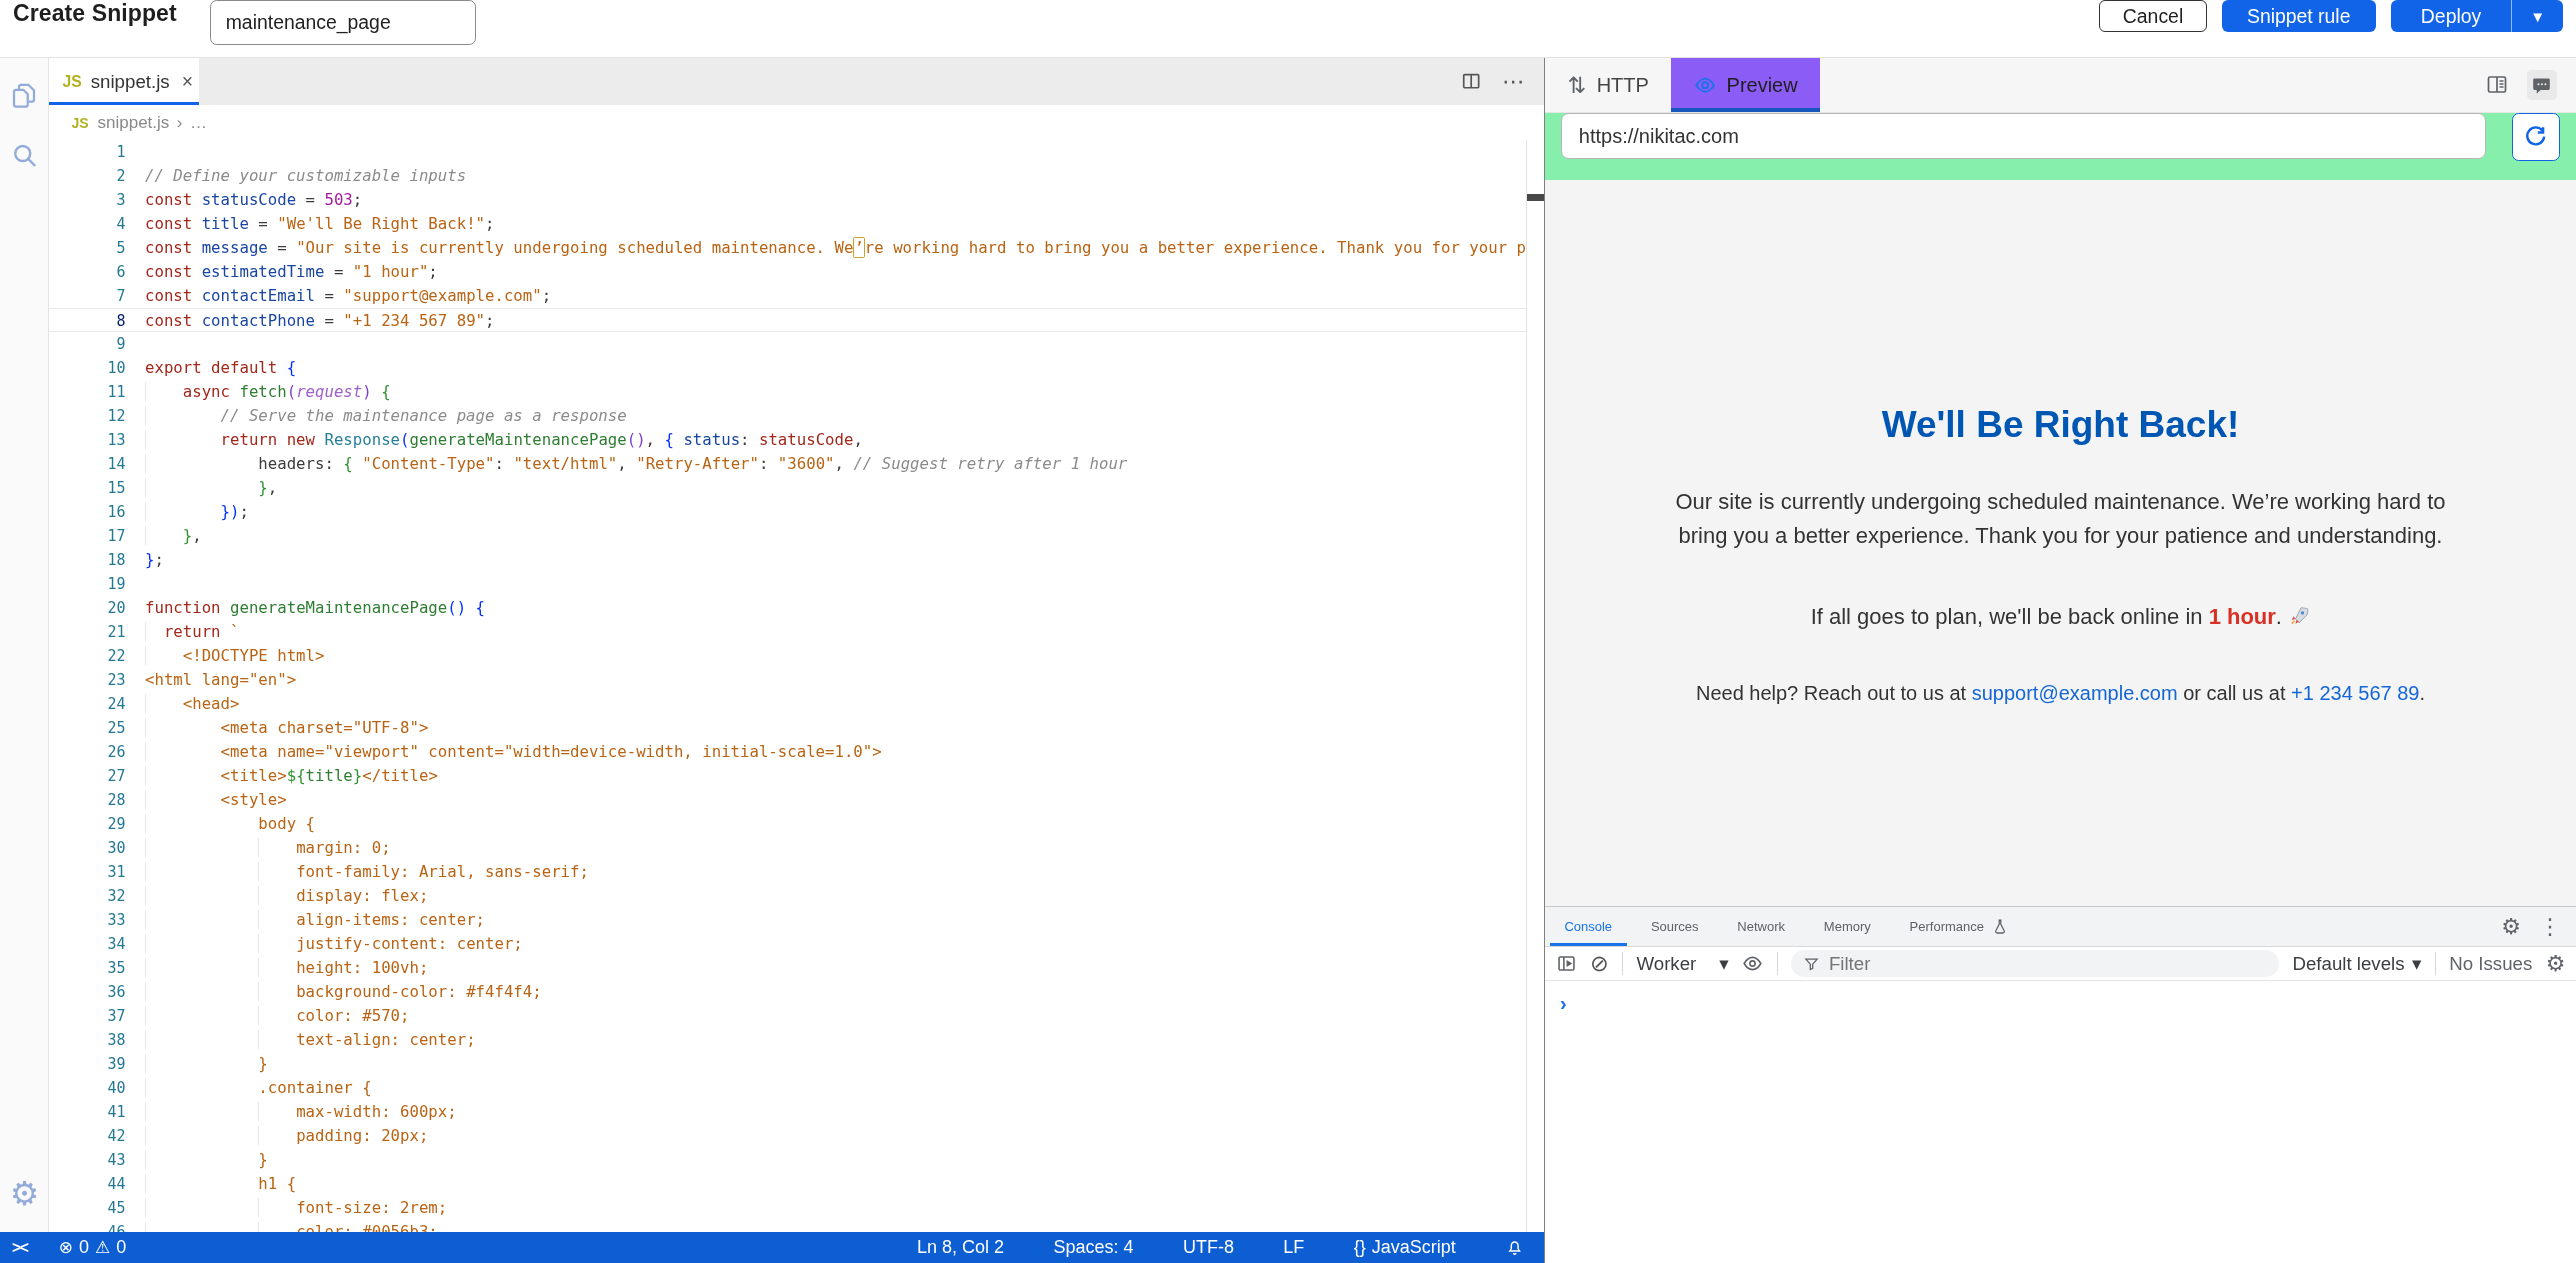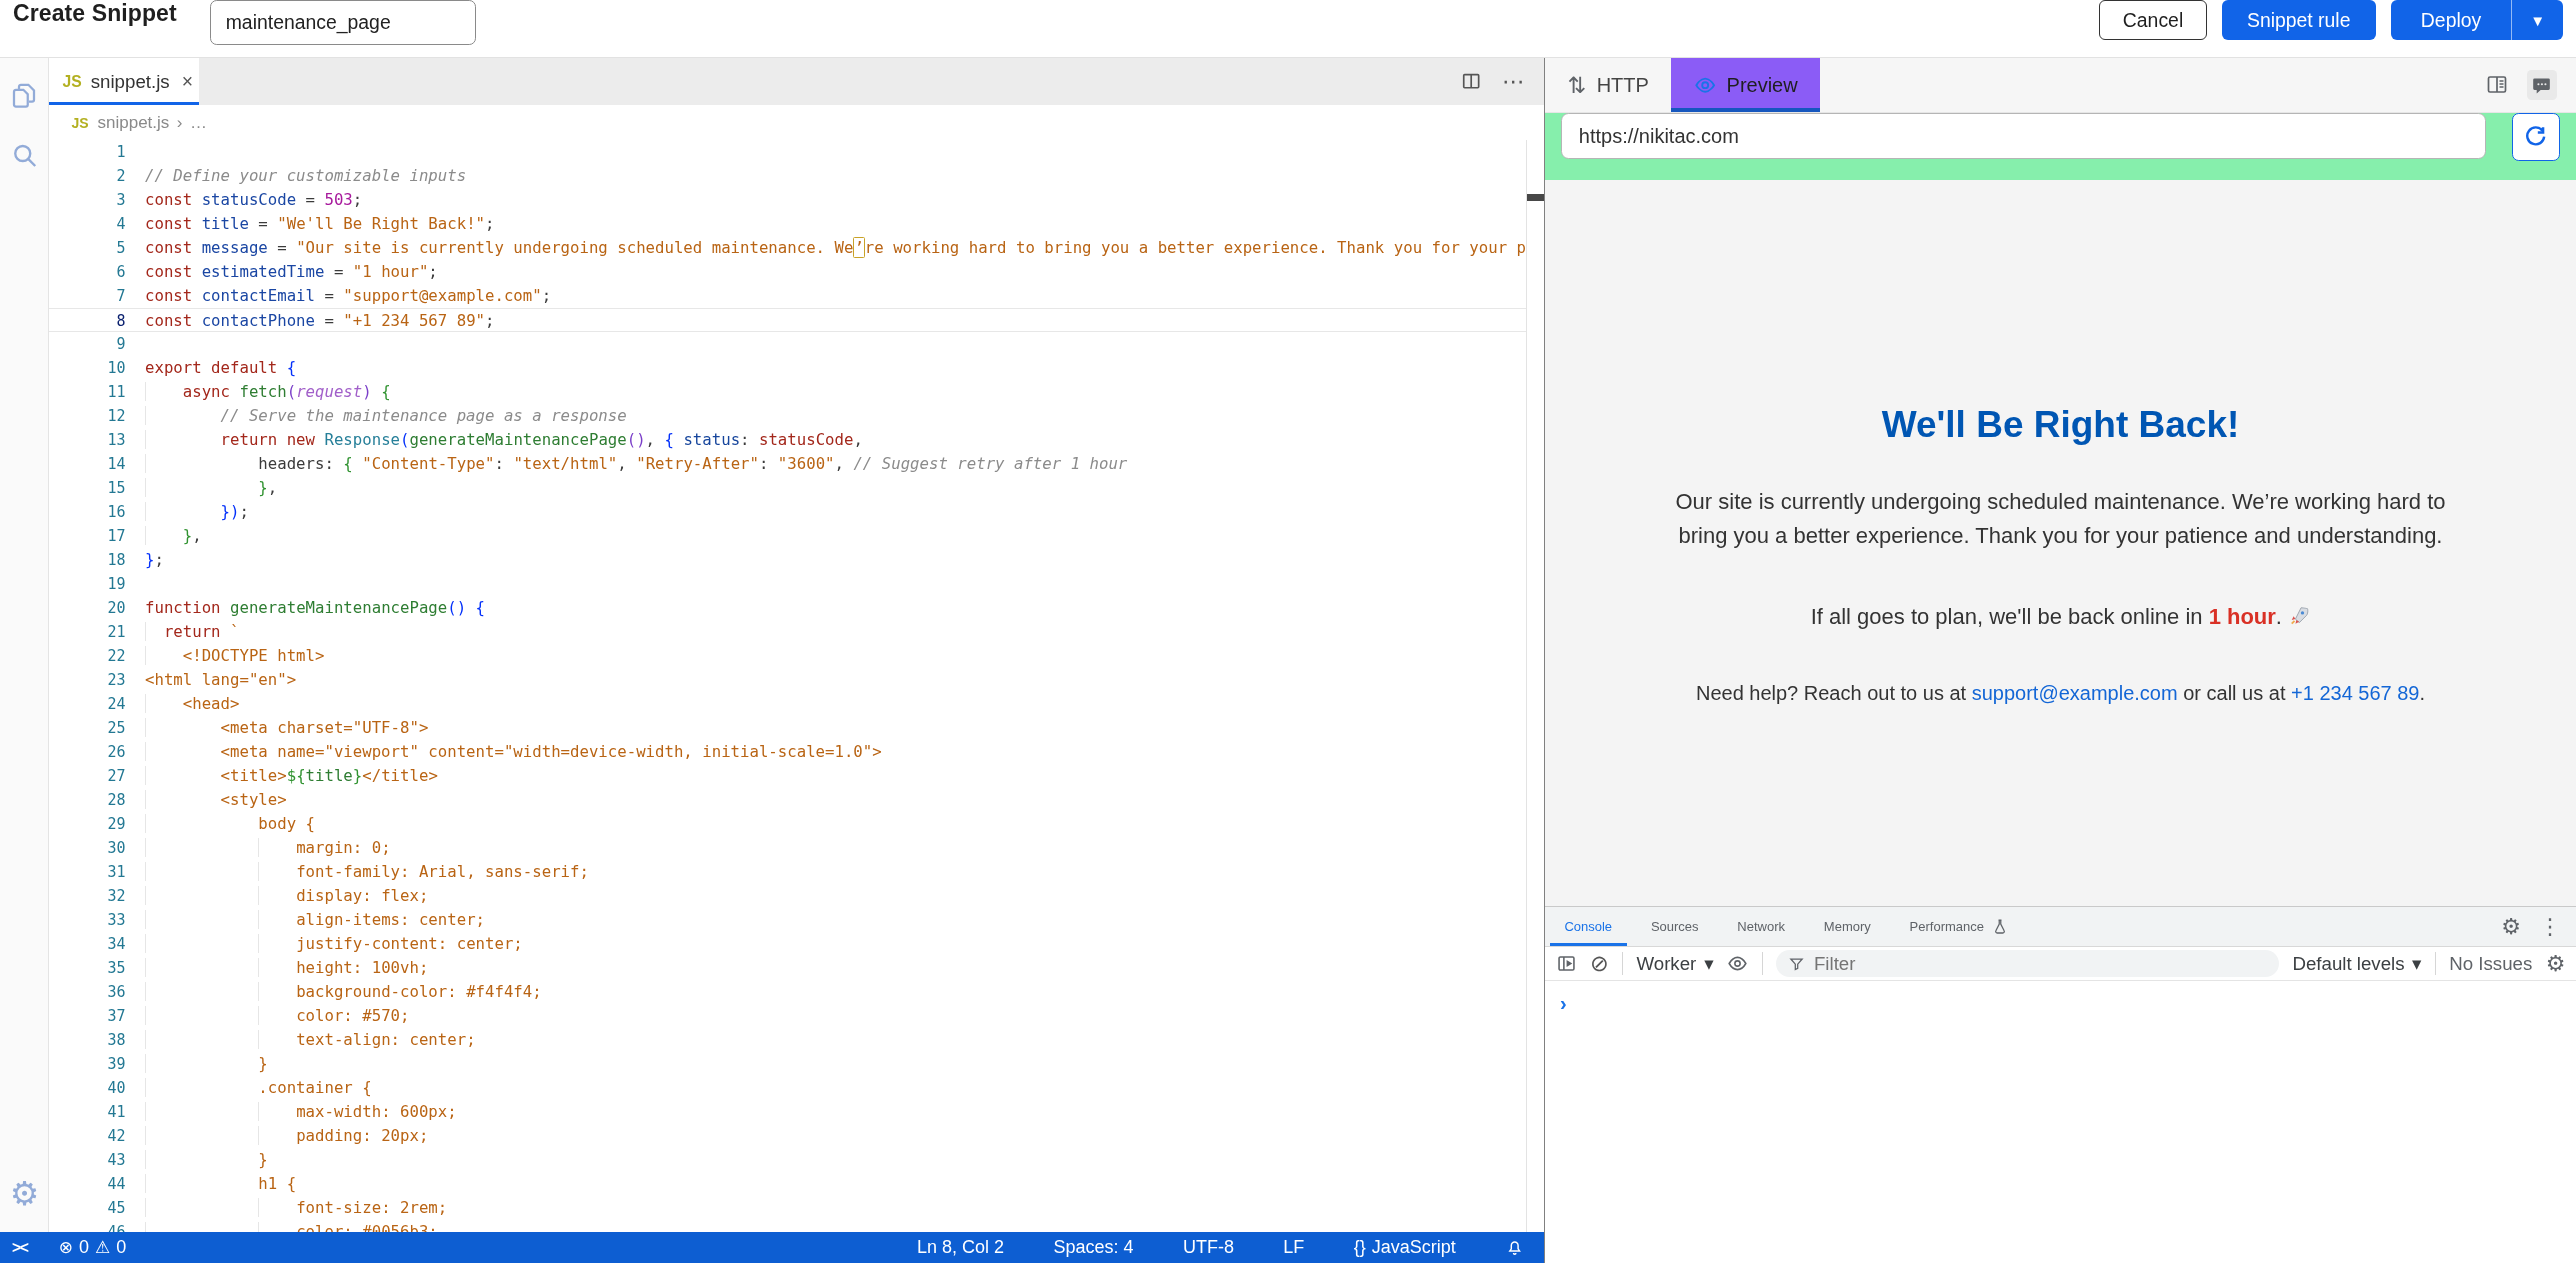--- a/index.html
+++ b/index.html
@@ -8,21 +8,21 @@
   .root { width:2576px; height:1263px; display:flex; flex-direction:column; }
 
   
   .header { height:58px; background:#fff; border-bottom:0.7px solid #e2e2e2;
             display:flex; align-items:flex-start; padding:0 13px; flex:none; }
   .app-title { font-size:23px; font-weight:bold; color:#1f1f1f; letter-spacing:0.1px; }
   .name-input { margin-left:33px; width:266px; height:45px; border:1.2px solid #8a8a8a;
                 border-radius:6.7px; font-size:19.4px; color:#222; padding:0 15px;
                 font-family:"Liberation Sans",sans-serif; background:#fff; }
   .header-spacer { flex:1; }
-  .btn { height:40px; border-radius:6px; font-size:19.4px; display:inline-flex;
+  .btn { height:32px; border-radius:6px; font-size:19.4px; display:inline-flex;
          align-items:center; justify-content:center; cursor:pointer; }
   .btn-cancel { background:#fff; border:1.2px solid #333; color:#1f1f1f; padding:0 22.4px; }
   .btn-blue { background:#1164e8; border:none; color:#fff; padding:0 25.4px; margin-left:15px; }
   .btn-split { margin-left:15px; display:inline-flex; }
   .btn-split .main { border-radius:6px 0 0 6px; margin-left:0; padding:0 30px; }
   .btn-split .caret { width:43px; border-radius:0 6px 6px 0; margin-left:0;
                       border-left:0.7px solid rgba(255,255,255,.55); font-size:15px; }
 
   
   .main { flex:1; display:flex; min-height:0; }
@@ -121,21 +121,21 @@
            display:flex; align-items:stretch; flex:none; }
   .ctab { display:flex; align-items:center; gap:7.5px; padding:0 19.4px; font-size:13px;
           color:#5f6368; cursor:pointer; position:relative; }
   .ctab.active { color:#1a73e8; }
   .ctab.active::after { content:""; position:absolute; left:4.5px; right:4.5px; bottom:0;
                         height:3px; background:#1a73e8; }
   .ctabs-right { margin-left:auto; display:flex; align-items:center; gap:18px; padding-right:15px; }
   .ctools { height:34px; background:#fff; border-bottom:0.7px solid #e4e4e4; display:flex;
             align-items:center; gap:13.5px; padding:0 10.5px; flex:none; }
   .vsep { width:0.7px; height:22.4px; background:#d6d6d6; }
-  .worker-dd { font-size:18.7px; color:#3c4043; display:flex; align-items:center; gap:8px; cursor:pointer; }
+  .worker-dd { font-size:18.7px; color:#3c4043; display:flex; align-items:center; gap:23px; cursor:pointer; }
   .filter-pill { flex:1; max-width:762px; height:27px; background:#f1f3f4; border-radius:13.5px;
                  display:flex; align-items:center; gap:9px; padding:0 12px; }
   .filter-input { border:none; background:transparent; outline:none; font-size:18.7px; color:#333;
                   width:100%; font-family:"Liberation Sans",sans-serif; }
   .levels { margin-left:auto; font-size:18.7px; color:#3c4043; display:flex; align-items:center;
             gap:7.5px; cursor:pointer;justify-content:flex-end; }
   .no-issues { font-size:18.7px; color:#5f6368; cursor:pointer; }
   .cout { flex:1; padding:10.5px 0 0 15px; }
   .prompt { color:#1a73e8; font-size:20px; font-weight:bold; }
   .gear-glyph { font-size:22px; color:#5f6368; cursor:pointer; }

